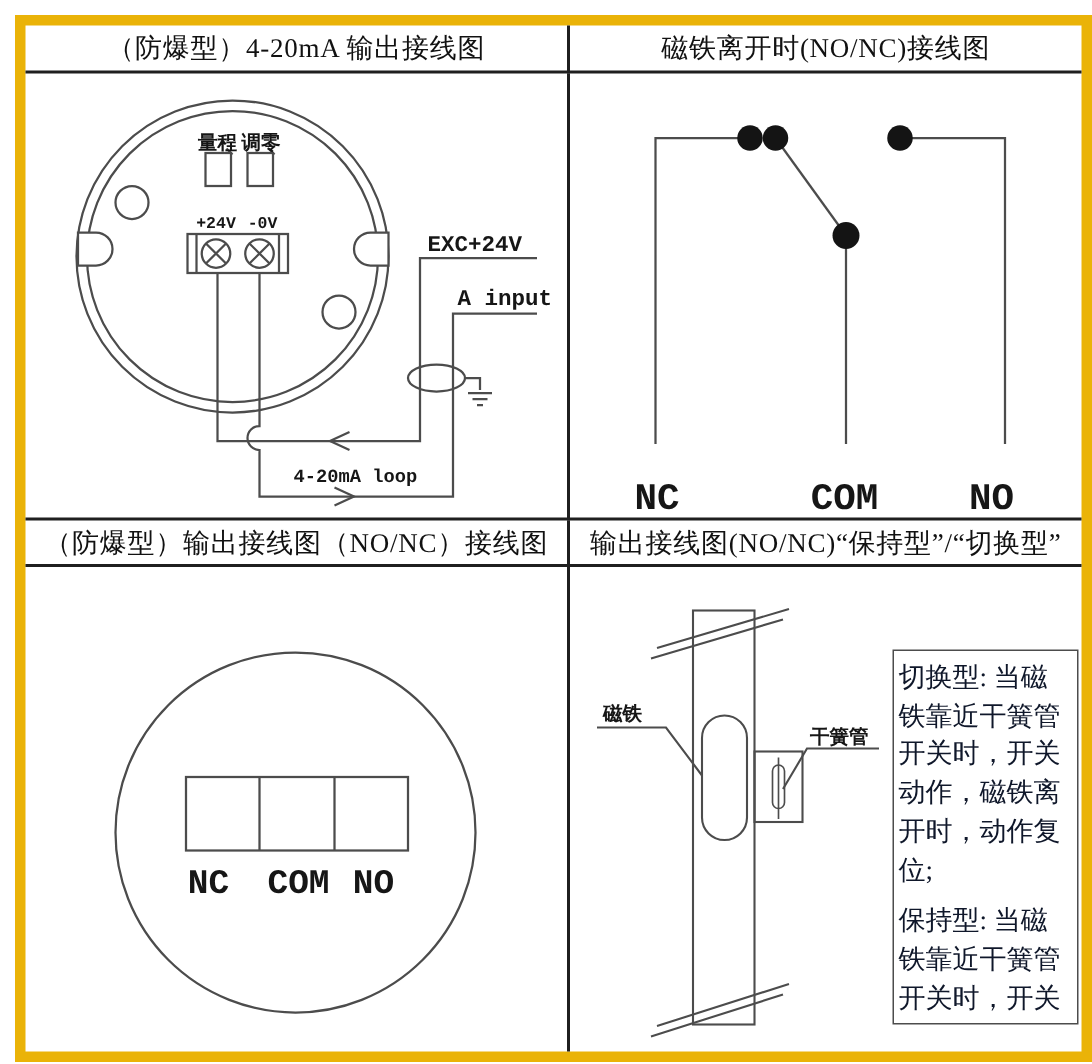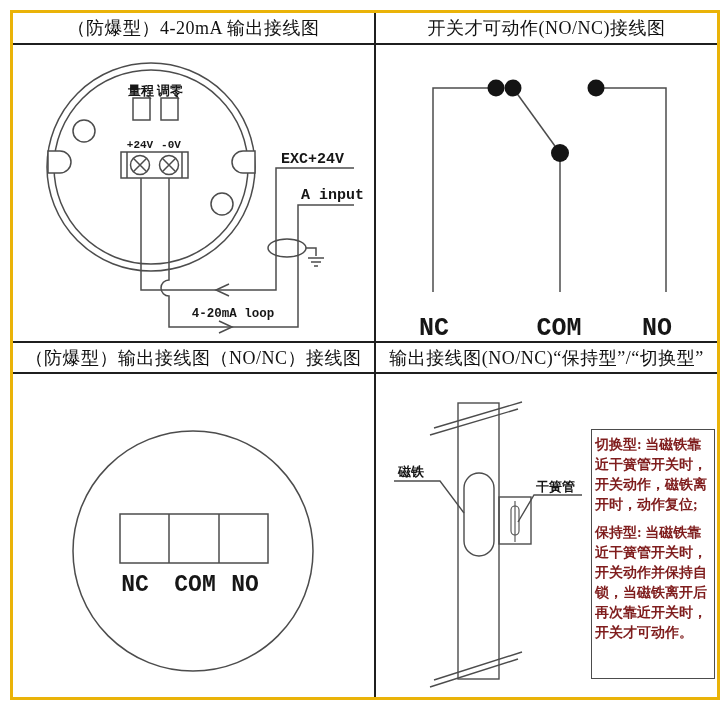--- a/index.html
+++ b/index.html
@@ -1,44 +1,44 @@
 <!DOCTYPE html>
 <html><head>
 <meta charset="utf-8">
 <style>
   html,body{margin:0;padding:0;background:#fff;}
   .sheet{position:relative;width:728px;height:709px;background:#fff;
          font-family:"Liberation Serif",serif;color:#111;}
   .frame{position:absolute;left:10px;top:10px;width:704px;height:684px;
-         border:3px solid #eab308;display:grid;
+         border:7px solid #eab308;display:grid;
          grid-template-columns:363px 1fr;
          grid-template-rows:32px 298px 31px 1fr;}
   .cell{position:relative;overflow:hidden;}
   .br2{border-right:2px solid #1f1f1f;}
   .bb2{border-bottom:2px solid #1f1f1f;}
   .titlecell{display:flex;align-items:center;justify-content:center;
              font-size:18px;letter-spacing:.5px;white-space:nowrap;}
   svg{display:block;}
   svg text{font-family:"Liberation Mono",monospace;fill:#161616;stroke:none;}
   text.cjk{font-family:"Liberation Serif",serif;font-weight:bold;}
   .note{position:absolute;left:215px;top:55px;width:124px;height:250px;
         box-sizing:border-box;border:1px solid #4c4c4c;padding:5px 3px;
-        font-size:14px;line-height:1.43;font-family:"Liberation Serif",serif;
-        color:#7f1d1d;overflow:hidden;font-weight:bold;}
+        font-size:18px;line-height:1.43;font-family:"Liberation Serif",serif;
+        color:#0f172a;overflow:hidden;}
   .note p{margin:0;}
   .note p + p{margin-top:8px;}
 </style>
 </head>
 <body>
 
 <div class="sheet">
   <div class="frame">
 
     <div class="cell titlecell br2 bb2">（防爆型）4-20mA 输出接线图</div>
-    <div class="cell titlecell bb2">开关才可动作(NO/NC)接线图</div>
+    <div class="cell titlecell bb2">磁铁离开时(NO/NC)接线图</div>
 
     <div class="cell br2 bb2">
       <svg width="361" height="298" viewBox="0 0 361 298">
         <g stroke="#4c4c4c" stroke-width="1.5" fill="none">
           <circle cx="138" cy="122" r="104"></circle>
           <circle cx="138" cy="122" r="97"></circle>
           <path d="M35,106 h12 a11,11 0 0 1 0,22 h-12 z" fill="#ffffff"></path>
           <path d="M242,106 h-12 a11,11 0 0 0 0,22 h12 z" fill="#ffffff"></path>
           <circle cx="71" cy="86" r="11"></circle>
           <circle cx="209" cy="159" r="11"></circle>

